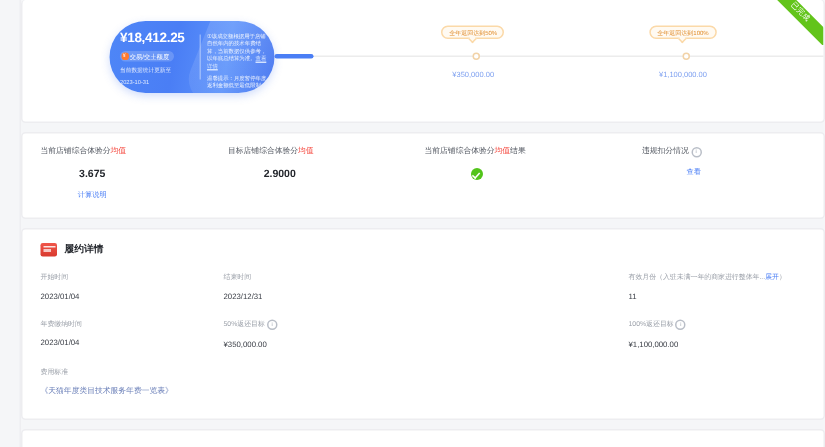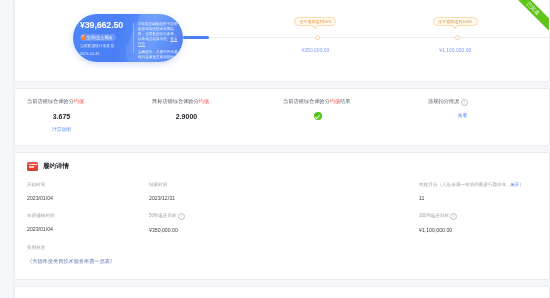--- a/index.html
+++ b/index.html
@@ -409,21 +409,21 @@
   <div class="left-rail"></div>
 
   <div class="card" id="top-card">
 
     <div class="corner-ribbon">
       <div class="flag">已完成</div>
     </div>
 
     <div id="amount-pill">
       <div class="pill-left">
-        <div class="pill-amount">¥39,662.50</div>
+        <div class="pill-amount">¥18,412.25</div>
         <div class="pill-tag">
           <span class="tag-dot"></span>
           <span>交易/交土额度</span>
         </div>
         <div class="pill-sub">当前数据统计更新至</div>
         <div class="pill-sub">2023-10-31</div>
       </div>
       <div class="pill-divider"></div>
       <div class="pill-right">
         <p><span>①该成交额根据用于店铺自然年内的技术年费结算，当前数据仅供参考，以年底总结算为准。</span><span class="lnk">查看详情</span></p>

